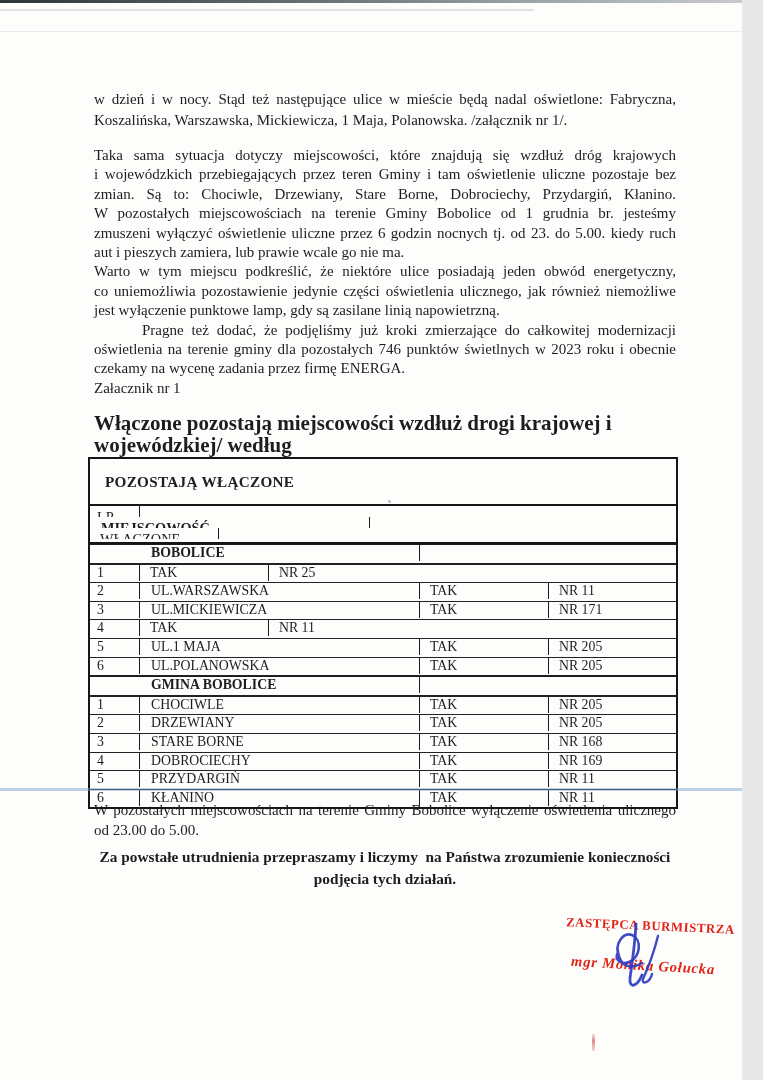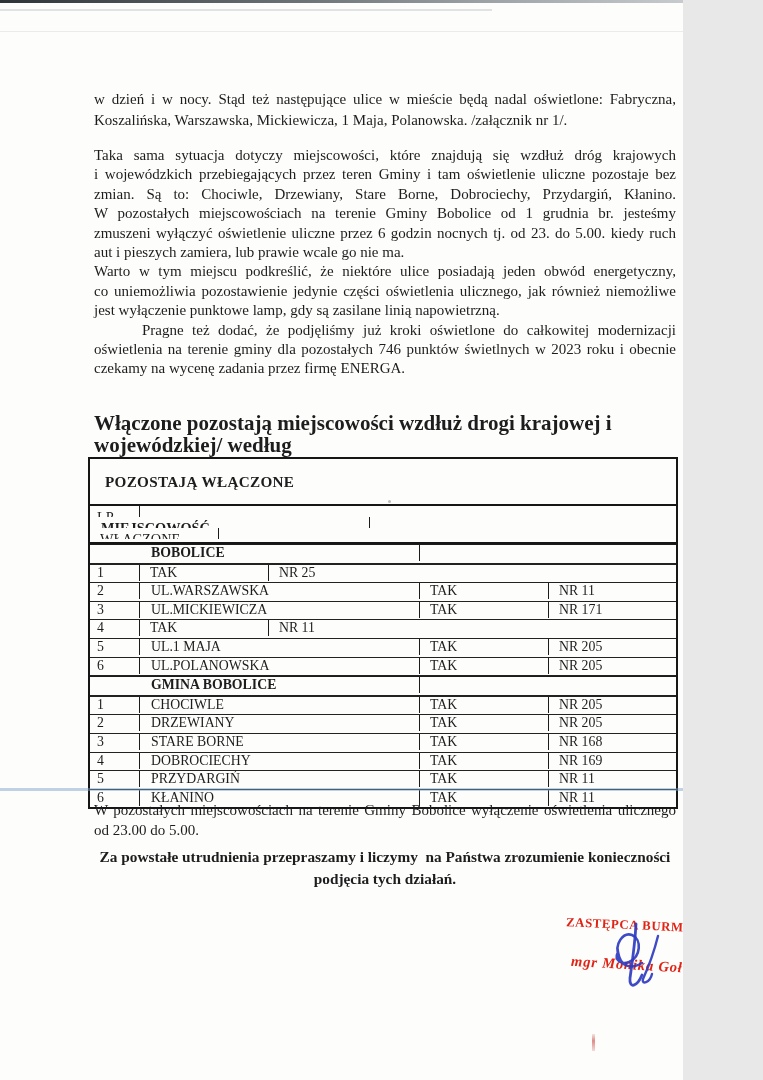--- a/index.html
+++ b/index.html
@@ -1,18 +1,18 @@
 <!DOCTYPE html>
 <html><head>
 <meta charset="utf-8">
 <style>
   html,body{margin:0;padding:0;background:#e8e8e8;}
   .page{
     position:relative;
-    width:683px;height:1080px;
+    width:742px;height:1080px;
     background:#fdfdfc;
     overflow:hidden;
     font-family:"Liberation Serif","DejaVu Serif",serif;
     color:#1d1d1d;
   }
   
   .top-edge{position:absolute;top:0;left:0;width:100%;height:3px;
     background:linear-gradient(to right,#2e3337,#6d7478 45%,#9aa0a4 70%,#c7cbce);}
   .top-streak1{position:absolute;top:9px;left:0;width:72%;height:2px;background:rgba(150,158,163,.28);}
   .top-streak2{position:absolute;top:31px;left:0;width:100%;height:1px;background:rgba(170,176,180,.22);}
@@ -74,25 +74,28 @@
 
   <div class="bl just">Taka sama sytuacja dotyczy miejscowości, które znajdują się wzdłuż dróg krajowych</div>
       <div class="bl just">i wojewódzkich przebiegających przez teren Gminy i tam oświetlenie uliczne pozostaje bez</div>
       <div class="bl just">zmian. Są to: Chociwle, Drzewiany, Stare Borne, Dobrociechy, Przydargiń, Kłanino.</div>
       <div class="bl just">W pozostałych miejscowościach na terenie Gminy Bobolice od 1 grudnia br. jesteśmy</div>
       <div class="bl just">zmuszeni wyłączyć oświetlenie uliczne przez 6 godzin nocnych tj. od 23. do 5.00. kiedy ruch</div>
       <div class="bl">aut i pieszych zamiera, lub prawie wcale go nie ma.</div>
       <div class="bl just">Warto w tym miejscu podkreślić, że niektóre ulice posiadają jeden obwód energetyczny,</div>
       <div class="bl just">co uniemożliwia pozostawienie jedynie części oświetlenia ulicznego, jak również niemożliwe</div>
       <div class="bl">jest wyłączenie punktowe lamp, gdy są zasilane linią napowietrzną.</div>
-      <div class="bl just indent">Pragne też dodać, że podjęliśmy już kroki oświetlone do całkowitej modernizacji</div>
+      <div class="bl just indent">Pragne też dodać, że podjęliśmy już kroki zmierzające do całkowitej modernizacji</div>
       <div class="bl just">oświetlenia na terenie gminy dla pozostałych 746 punktów świetlnych w 2023 roku i obecnie</div>
       <div class="bl">czekamy na wycenę zadania przez firmę ENERGA.</div>
     </div>
 
+  <div class="block attach">
+    <span>Załacznik nr 1</span>
+  </div>
 
   <div class="block tintro">
 
   <div class="bl">Włączone pozostają miejscowości wzdłuż drogi krajowej i wojewódzkiej/ według</div>
       <div class="bl">poniższej tabeli/</div>
     </div>
 
   <div class="ltable">
     <div class="ttitle">POZOSTAJĄ WŁĄCZONE</div>
     <div class="thead">

